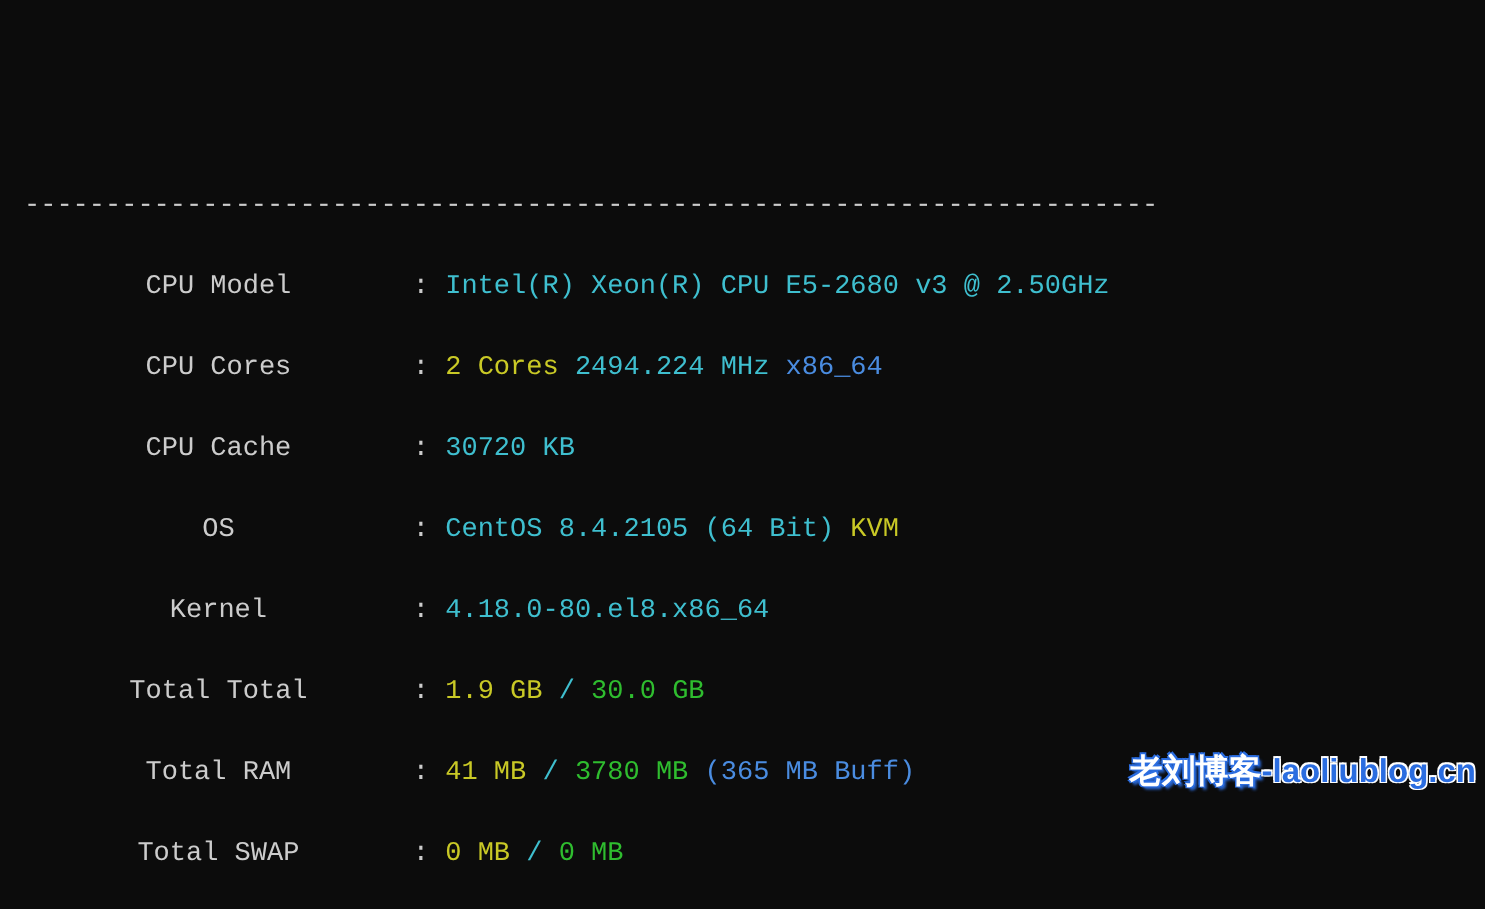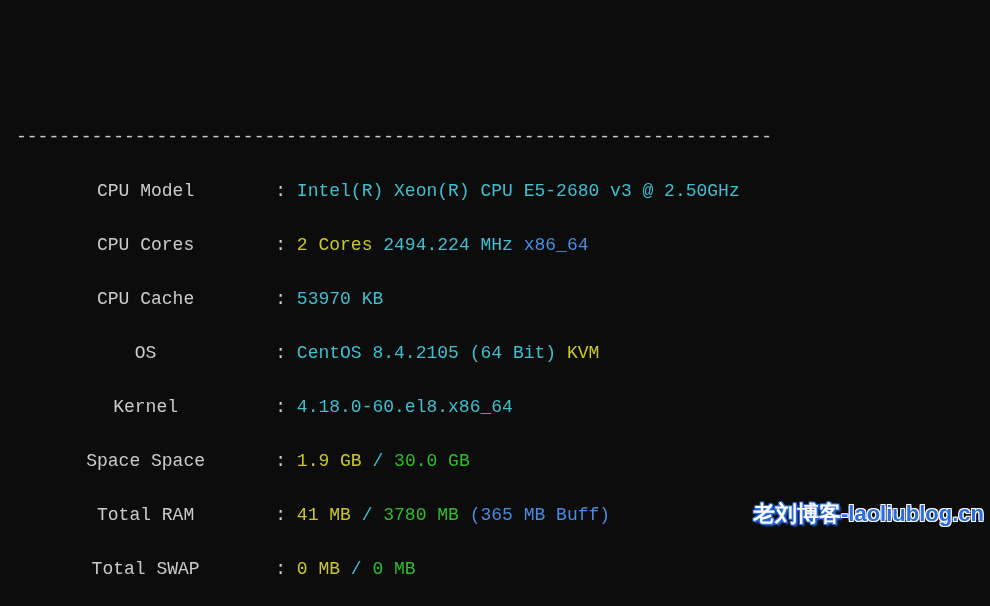--- a/index.html
+++ b/index.html
@@ -56,24 +56,24 @@
     }
   </style>
 </head>
 <body>
 
 
 
 <div class="row sep"><span>----------------------------------------------------------------------</span></div>
 <div class="row"><span class="lbl label">CPU Model</span><span class="colon">: </span><span class="cyan">Intel(R) Xeon(R) CPU E5-2680 v3 @ 2.50GHz</span></div>
 <div class="row"><span class="lbl label">CPU Cores</span><span class="colon">: </span><span class="yellow">2 Cores </span><span class="cyan">2494.224 MHz </span><span class="blue">x86_64</span></div>
-<div class="row"><span class="lbl label">CPU Cache</span><span class="colon">: </span><span class="cyan">53970 KB</span></div>
+<div class="row"><span class="lbl label">CPU Cache</span><span class="colon">: </span><span class="cyan">30720 KB</span></div>
 <div class="row"><span class="lbl label">OS</span><span class="colon">: </span><span class="cyan">CentOS 8.4.2105 (64 Bit) </span><span class="yellow">KVM</span></div>
-<div class="row"><span class="lbl label">Kernel</span><span class="colon">: </span><span class="cyan">4.18.0-60.el8.x86_64</span></div>
-<div class="row"><span class="lbl label">Space Space</span><span class="colon">: </span><span class="yellow">1.9 GB </span><span class="cyan">/ </span><span class="green">30.0 GB</span></div>
+<div class="row"><span class="lbl label">Kernel</span><span class="colon">: </span><span class="cyan">4.18.0-80.el8.x86_64</span></div>
+<div class="row"><span class="lbl label">Total Total</span><span class="colon">: </span><span class="yellow">1.9 GB </span><span class="cyan">/ </span><span class="green">30.0 GB</span></div>
 <div class="row"><span class="lbl label">Total RAM</span><span class="colon">: </span><span class="yellow">41 MB </span><span class="cyan">/ </span><span class="green">3780 MB </span><span class="blue">(365 MB Buff)</span></div>
 <div class="row"><span class="lbl label">Total SWAP</span><span class="colon">: </span><span class="yellow">0 MB </span><span class="cyan">/ </span><span class="green">0 MB</span></div>
 
 
 
 
 
 
 
 

